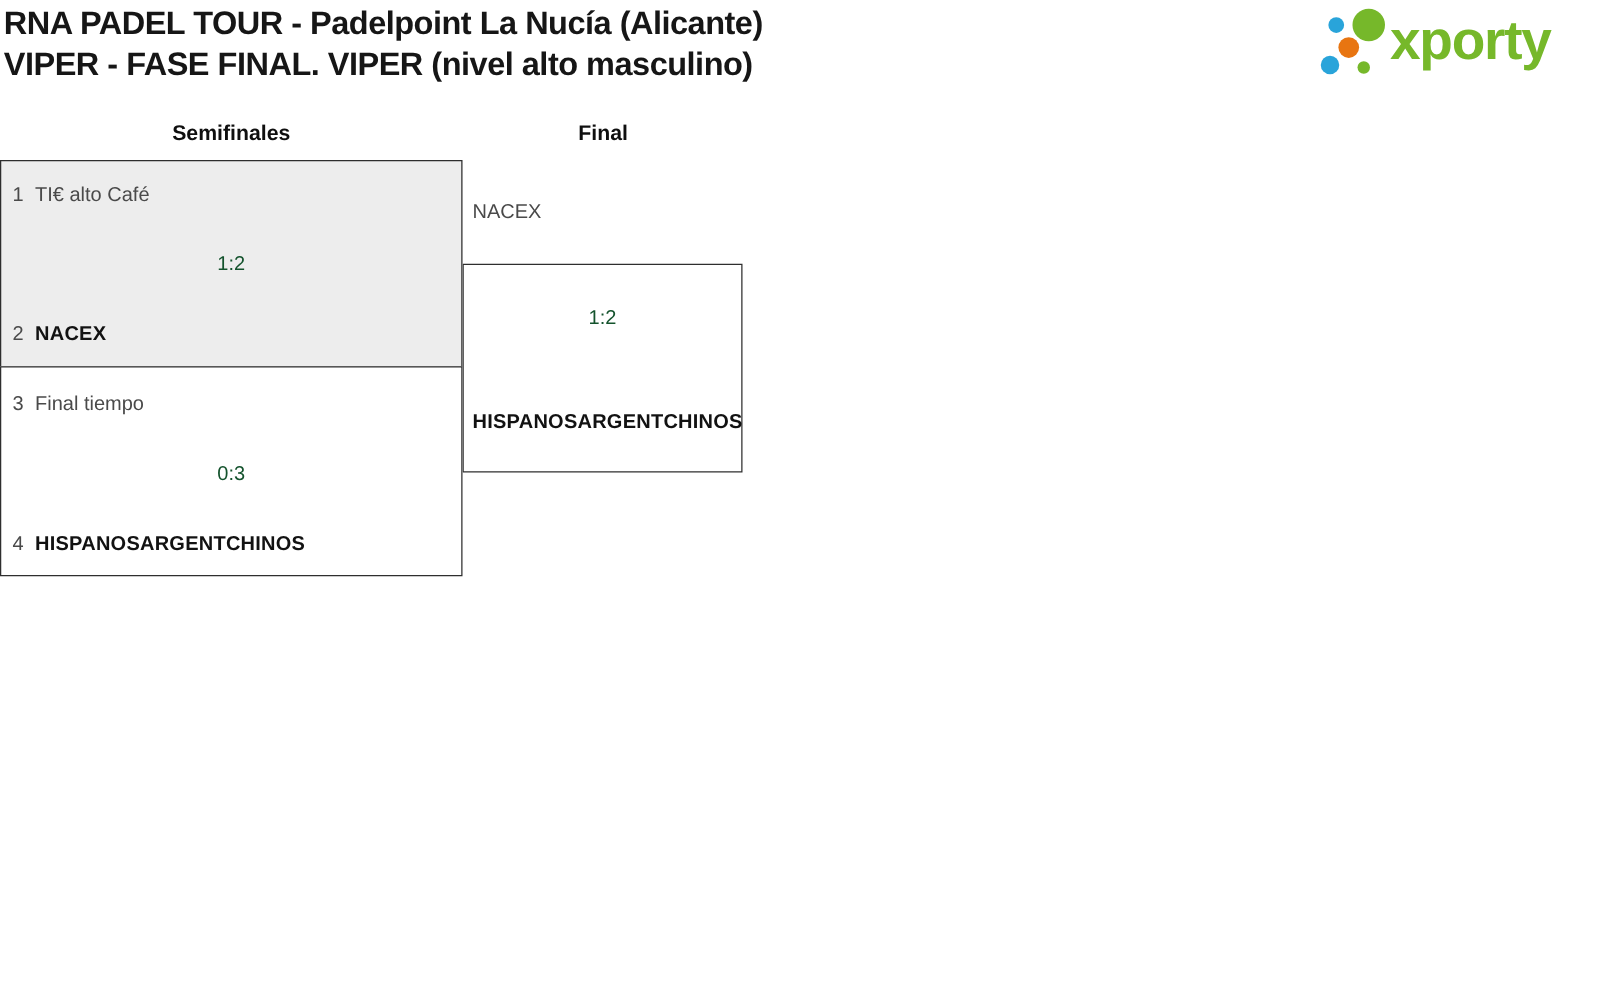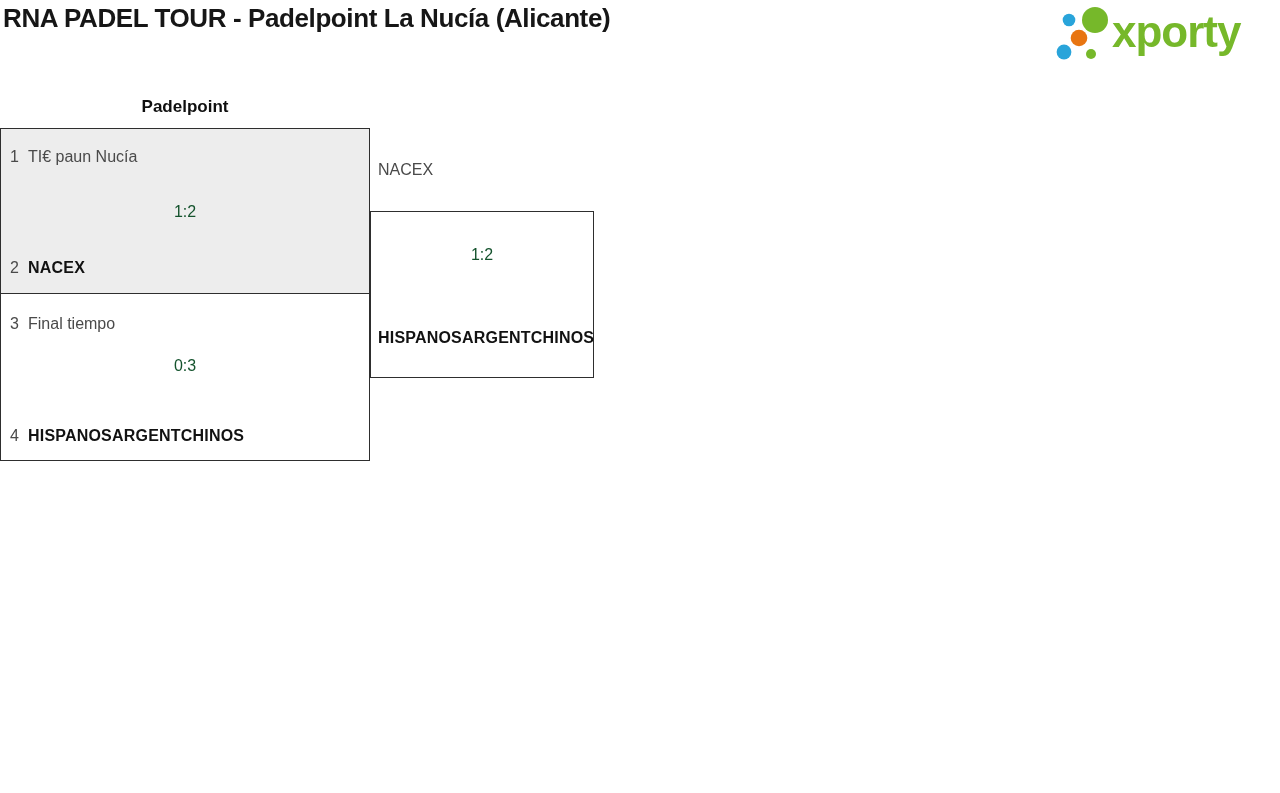--- a/index.html
+++ b/index.html
@@ -86,51 +86,53 @@
     white-space: nowrap;
   }
 </style>
 </head>
 <body>
 
 <div class="page">
 
   <div class="titles">
     <div class="title-line">RNA PADEL TOUR - Padelpoint La Nucía (Alicante)</div>
+    <div class="title-line">VIPER - FASE FINAL. VIPER (nivel alto masculino)</div>
   </div>
 
   <svg class="logo" viewBox="0 0 228 60" xmlns="http://www.w3.org/2000/svg">
     <circle cx="47" cy="16" r="13" fill="#76b82a"></circle>
     <circle cx="21" cy="16" r="6.3" fill="#29a4da"></circle>
     <circle cx="31" cy="34" r="8.3" fill="#e87511"></circle>
     <circle cx="16" cy="48" r="7.4" fill="#29a4da"></circle>
     <circle cx="43" cy="50" r="5" fill="#76b82a"></circle>
     <text x="64" y="43" font-family="Liberation Sans, sans-serif" font-size="44" font-weight="bold" letter-spacing="-1" fill="#76b82a">xporty</text>
   </svg>
 
-  <div class="round-label semis">Padelpoint</div>
+  <div class="round-label semis">Semifinales</div>
+  <div class="round-label final">Final</div>
 
   <div class="match-box highlight box-semi1">
     <div class="team-row" style="top:18px;">
       <span class="seed">1</span>
-      <span class="team-name">TI€ paun Nucía</span>
+      <span class="team-name">TI€ alto Café</span>
     </div>
     <div class="score" style="top:73px;">1:2</div>
     <div class="team-row" style="top:129px;">
       <span class="seed">2</span>
       <span class="team-name winner">NACEX</span>
     </div>
   </div>
 
   <div class="match-box box-semi2">
     <div class="team-row" style="top:20px;">
       <span class="seed">3</span>
       <span class="team-name">Final tiempo</span>
     </div>
-    <div class="score" style="top:62px;">0:3</div>
+    <div class="score" style="top:76px;">0:3</div>
     <div class="team-row" style="top:132px;">
       <span class="seed">4</span>
       <span class="team-name winner">HISPANOSARGENTCHINOS</span>
     </div>
   </div>
 
   <div class="final-team" style="top:160px;">
     <span class="team-name">NACEX</span>
   </div>
 

